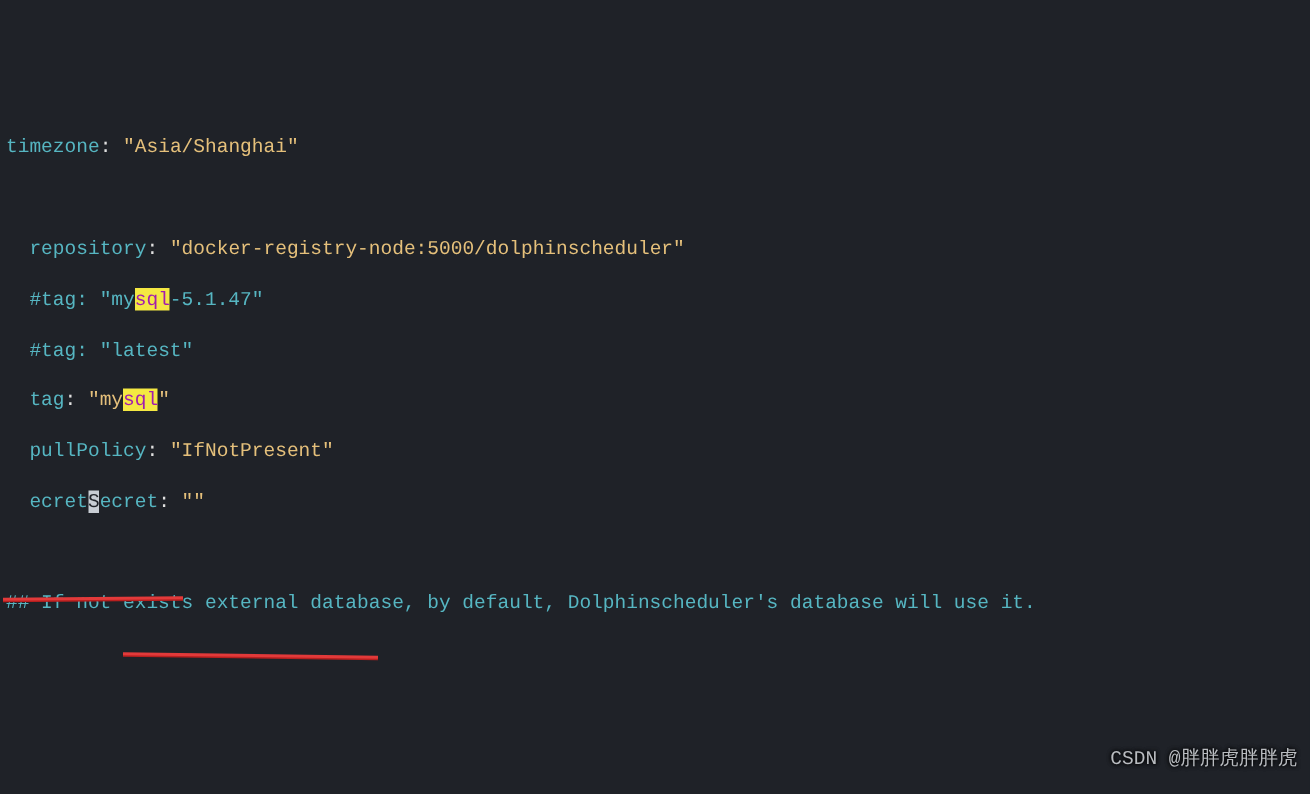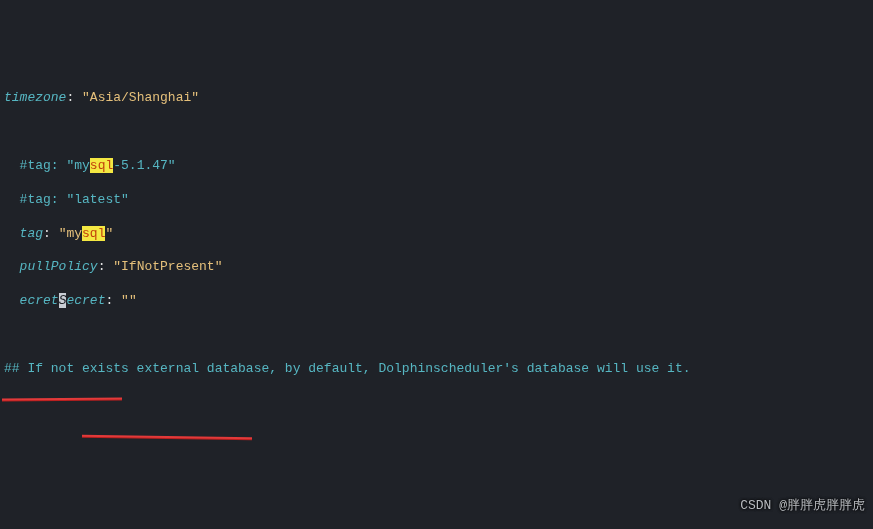--- a/index.html
+++ b/index.html
@@ -9,25 +9,25 @@
       font-family: Consolas, Monaco, 'Courier New', monospace;
       font-size: 13px;
       line-height: 1.3;
       padding: 6px 4px;
       white-space: pre;
       position: relative;
       width: 873px;
       height: 529px;
       overflow: hidden;
     }
-    .key { color: #56b6c2; font-style: italic; }
+    .key { color: #56b6c2; }
     .str { color: #e5c07b; }
     .bool { color: #d19a66; }
     .comment { color: #56b6c2; }
-    .hl { background: #f4e842; color: #c2410c; }
+    .hl { background: #f4e842; color: #a21caf; }
     .cursor { background: #c8cdd4; color: #1f2228; }
     .line { display: block; }
     .scratch-red {
       position: absolute;
       height: 2px;
       background: #e23a3a;
       box-shadow: 0 1px 0 #b81f1f;
       transform: rotate(-0.5deg);
     }
     .watermark {
@@ -41,20 +41,21 @@
     }
   </style>
 </head>
 <body>
 
 
 
 <div>
 <span class="line"><span class="key">timezone</span><span>:</span> <span class="str">"Asia/Shanghai"</span></span>
 <span class="line"> </span>
+<span class="line">  <span class="key">repository</span><span>:</span> <span class="str">"docker-registry-node:5000/dolphinscheduler"</span></span>
 <span class="line">  <span class="comment"><span>#tag: "my</span><span class="hl">sql</span><span>-5.1.47"</span></span></span>
 <span class="line">  <span class="comment">#tag: "latest"</span></span>
 <span class="line">  <span class="key">tag</span><span>:</span> <span class="str"><span>"my</span><span class="hl">sql</span><span>"</span></span></span>
 <span class="line">  <span class="key">pullPolicy</span><span>:</span> <span class="str">"IfNotPresent"</span></span>
 <span class="line">  <span class="key"><span>ecret</span><span class="cursor">S</span><span>ecret</span></span><span>:</span> <span class="str">""</span></span>
 <span class="line"> </span>
 <span class="line"><span class="comment">## If not exists external database, by default, Dolphinscheduler's database will use it.</span></span>
 
 
 

